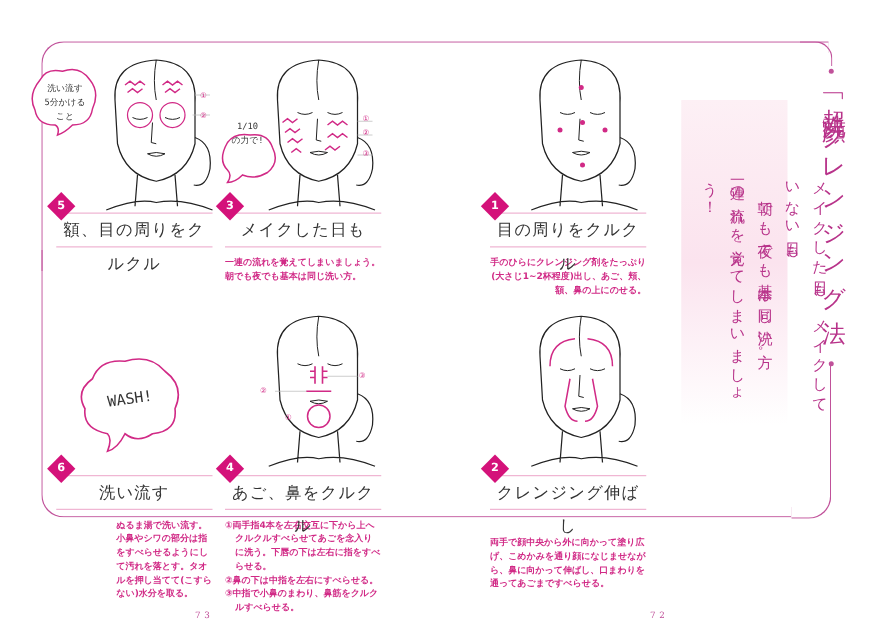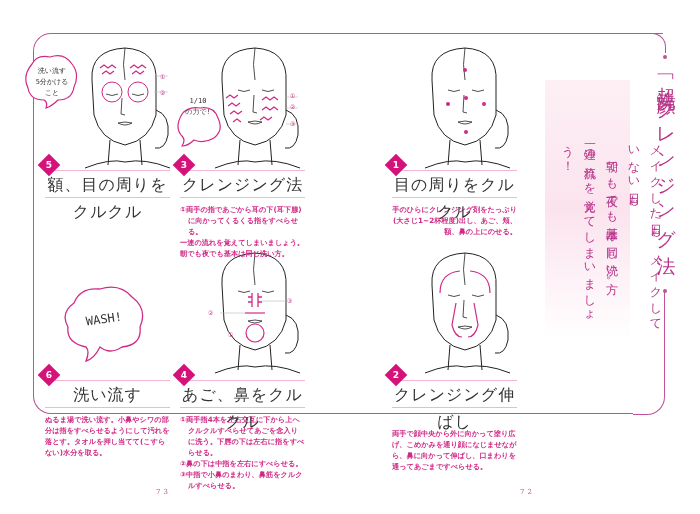--- a/index.html
+++ b/index.html
@@ -47,21 +47,21 @@
   .step-head { position: relative; height: 28px; border-top: 1px solid #f0b6d3; border-bottom: 1px solid #f0b6d3; margin-top: 6px; }
   .step-badge {
     position: absolute; left: -4px; top: -14px; width: 16px; height: 16px;
     background: #d4127a; transform: rotate(45deg);
   }
   .step-num {
     position: absolute; left: -4px; top: -14px; width: 16px; height: 16px;
     color: #fff; font-size: 9px; text-align: center; line-height: 16px;
     font-family: "DejaVu Sans", sans-serif; font-weight: bold;
   }
-  .step-title { text-align: center; font-size: 16px; line-height: 27px; color: #333; letter-spacing: 1px; }
+  .step-title { text-align: center; font-size: 13px; line-height: 27px; color: #333; letter-spacing: 1px; }
   .step-desc { font-size: 7.2px; line-height: 11px; color: #d12a86; margin-top: 6px; font-family: "DejaVu Sans", sans-serif; font-weight: bold; }
   .step-desc p { padding-left: 8px; text-indent: -8px; }
 
   .face { position: absolute; }
   .bubble { position: absolute; }
   .bubble-text { position: absolute; font-family: "DejaVu Sans Mono", monospace; color: #333; text-align: center; font-size: 7px; line-height: 11px; }
 
   .page-num { position: absolute; top: 488px; font-size: 7px; color: #c0519a; letter-spacing: 3px; font-family: "DejaVu Serif", serif; }
   .label-num { position: absolute; font-size: 6px; color: #d12a86; font-family: "DejaVu Sans", sans-serif; }
 </style>
@@ -187,24 +187,23 @@
     <div class="step-badge"></div>
     <div class="step-num">5</div>
     <div class="step-title">額、目の周りをクルクル</div>
   </div>
 </div>
 
 <div class="step" style="left:180px;top:164px;width:125px;">
   <div class="step-head">
     <div class="step-badge"></div>
     <div class="step-num">3</div>
-    <div class="step-title">クレンジング法</div>
-  </div>
-  <div class="step-desc">
-    <p>①両手の指であごから耳の下(耳下腺)に向かってくるくる指をすべらせる。</p>
+    <div class="step-title">メイクした日も</div>
+  </div>
+  <div class="step-desc">
     <p>一連の流れを覚えてしまいましょう。</p>
     <p>朝でも夜でも基本は同じ洗い方。</p>
   </div>
 </div>
 
 <div class="step" style="left:392px;top:164px;width:125px;">
   <div class="step-head">
     <div class="step-badge"></div>
     <div class="step-num">1</div>
     <div class="step-title">目の周りをクルクル</div>
@@ -214,21 +213,21 @@
   </div>
 </div>
 
 <div class="step" style="left:45px;top:374px;width:125px;">
   <div class="step-head">
     <div class="step-badge"></div>
     <div class="step-num">6</div>
     <div class="step-title">洗い流す</div>
   </div>
   <div class="step-desc">
-    <p style="padding-left:0;text-indent:0;">ぬるま湯で洗い流す。小鼻やシワの部分は指をすべらせるようにして汚れを落とす。タオルを押し当てて(こすらない)水分を取る。</p>
+    <p style="padding-left:0;text-indent:0;margin-left:48px;">ぬるま湯で洗い流す。小鼻やシワの部分は指をすべらせるようにして汚れを落とす。タオルを押し当てて(こすらない)水分を取る。</p>
   </div>
 </div>
 
 <div class="step" style="left:180px;top:374px;width:125px;">
   <div class="step-head">
     <div class="step-badge"></div>
     <div class="step-num">4</div>
     <div class="step-title">あご、鼻をクルクル</div>
   </div>
   <div class="step-desc">

